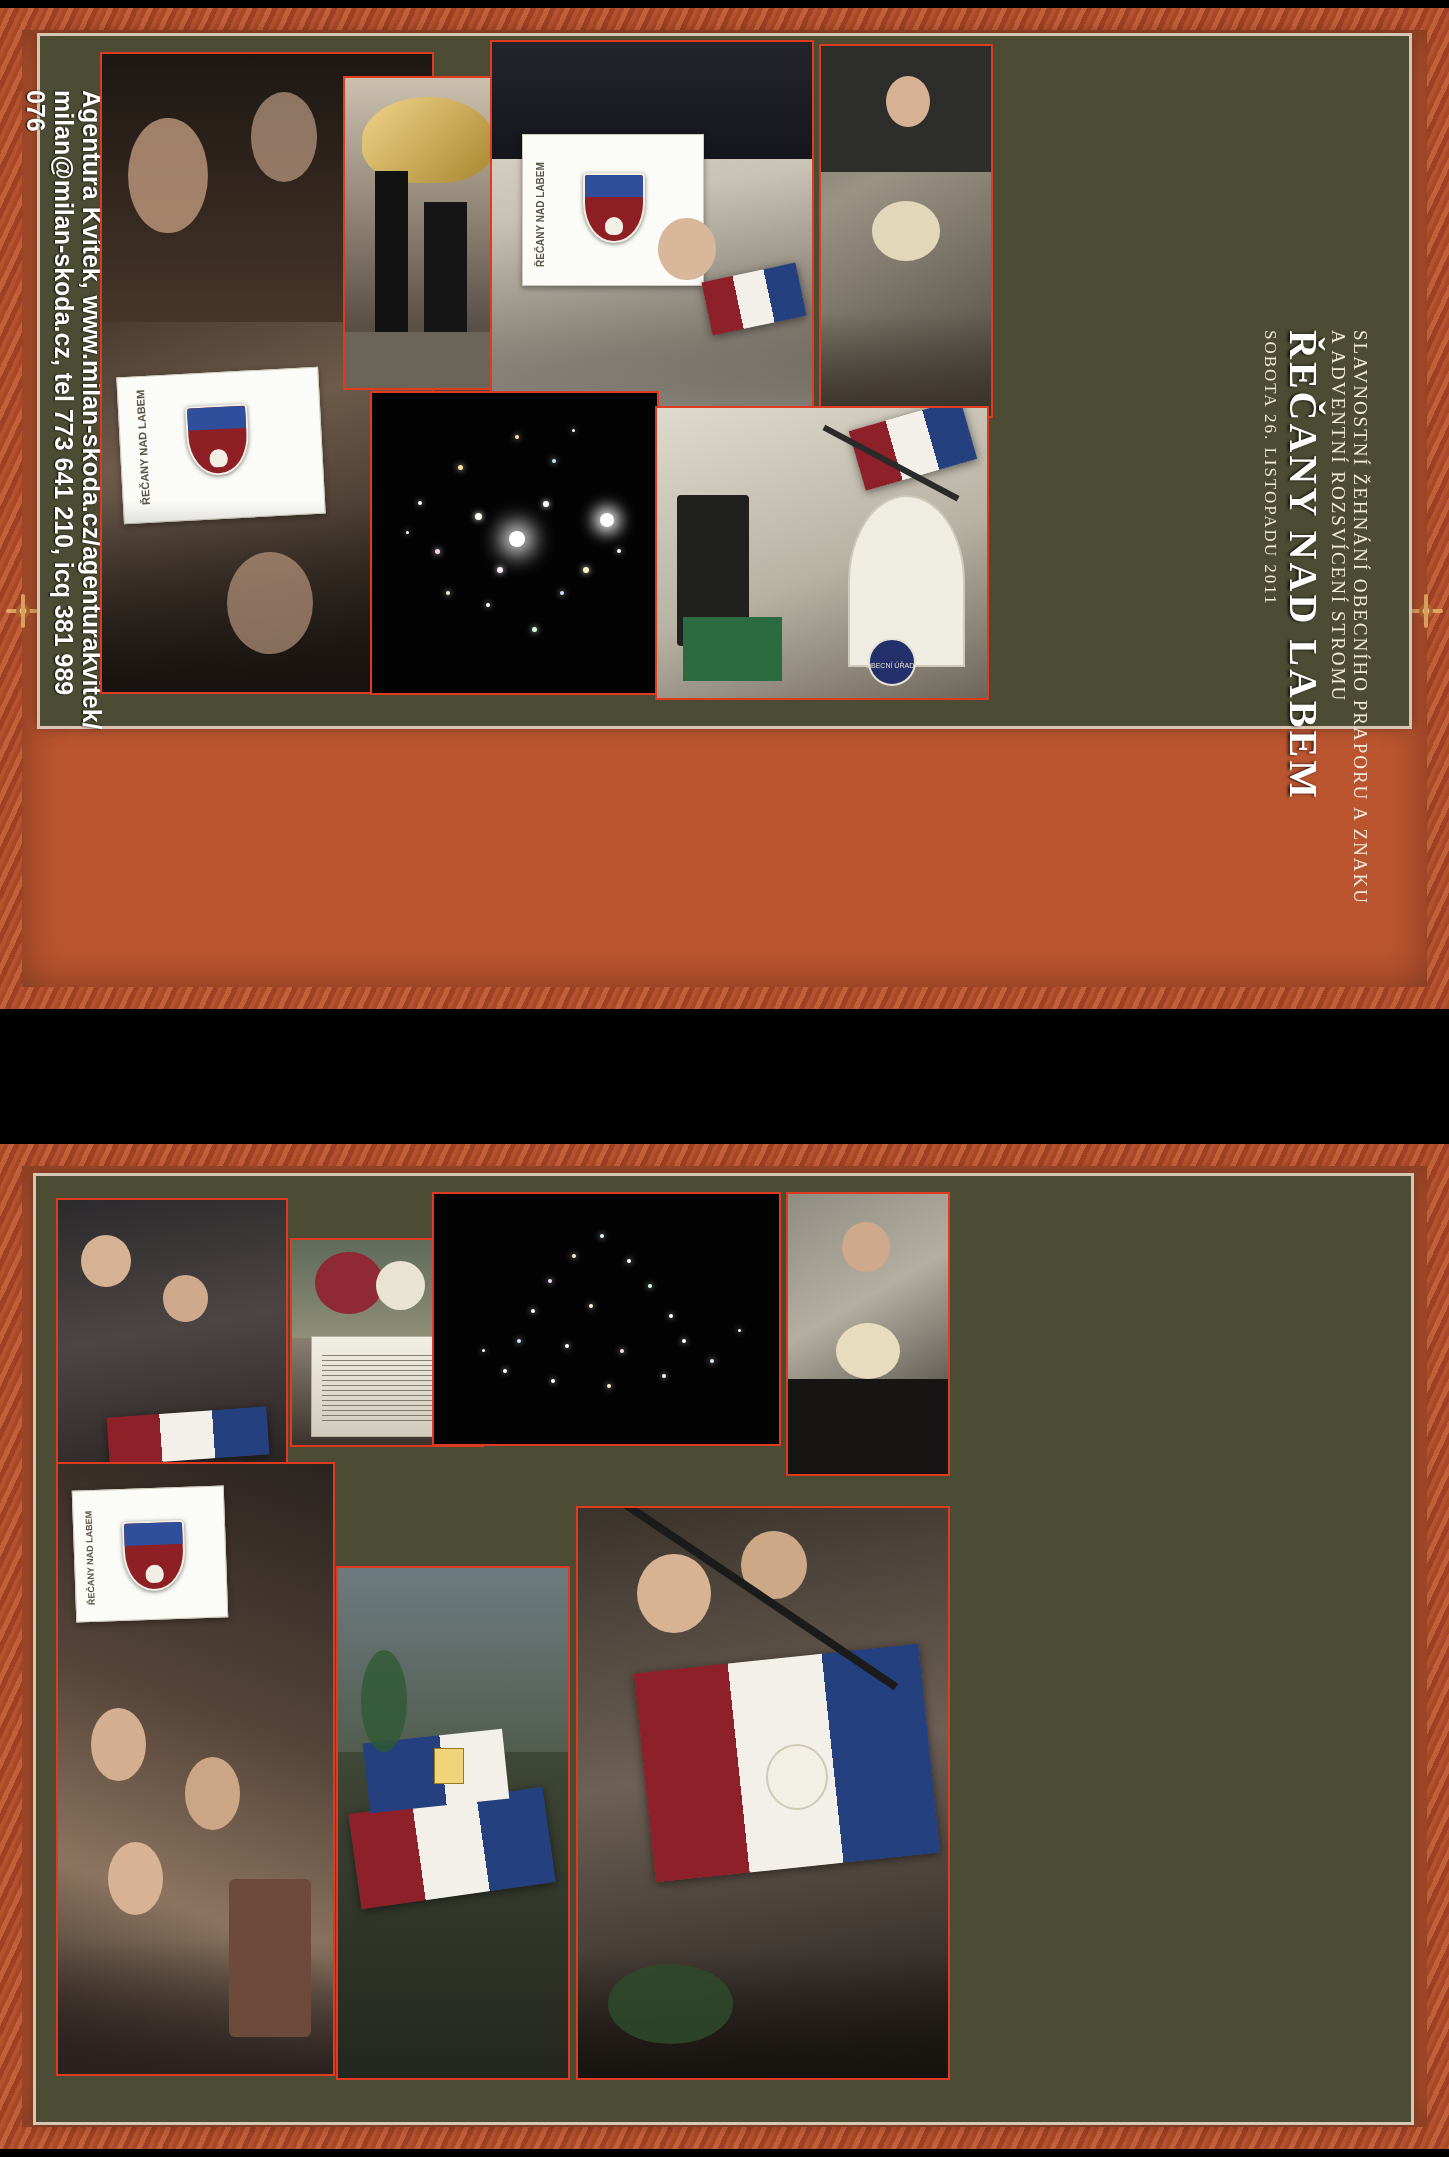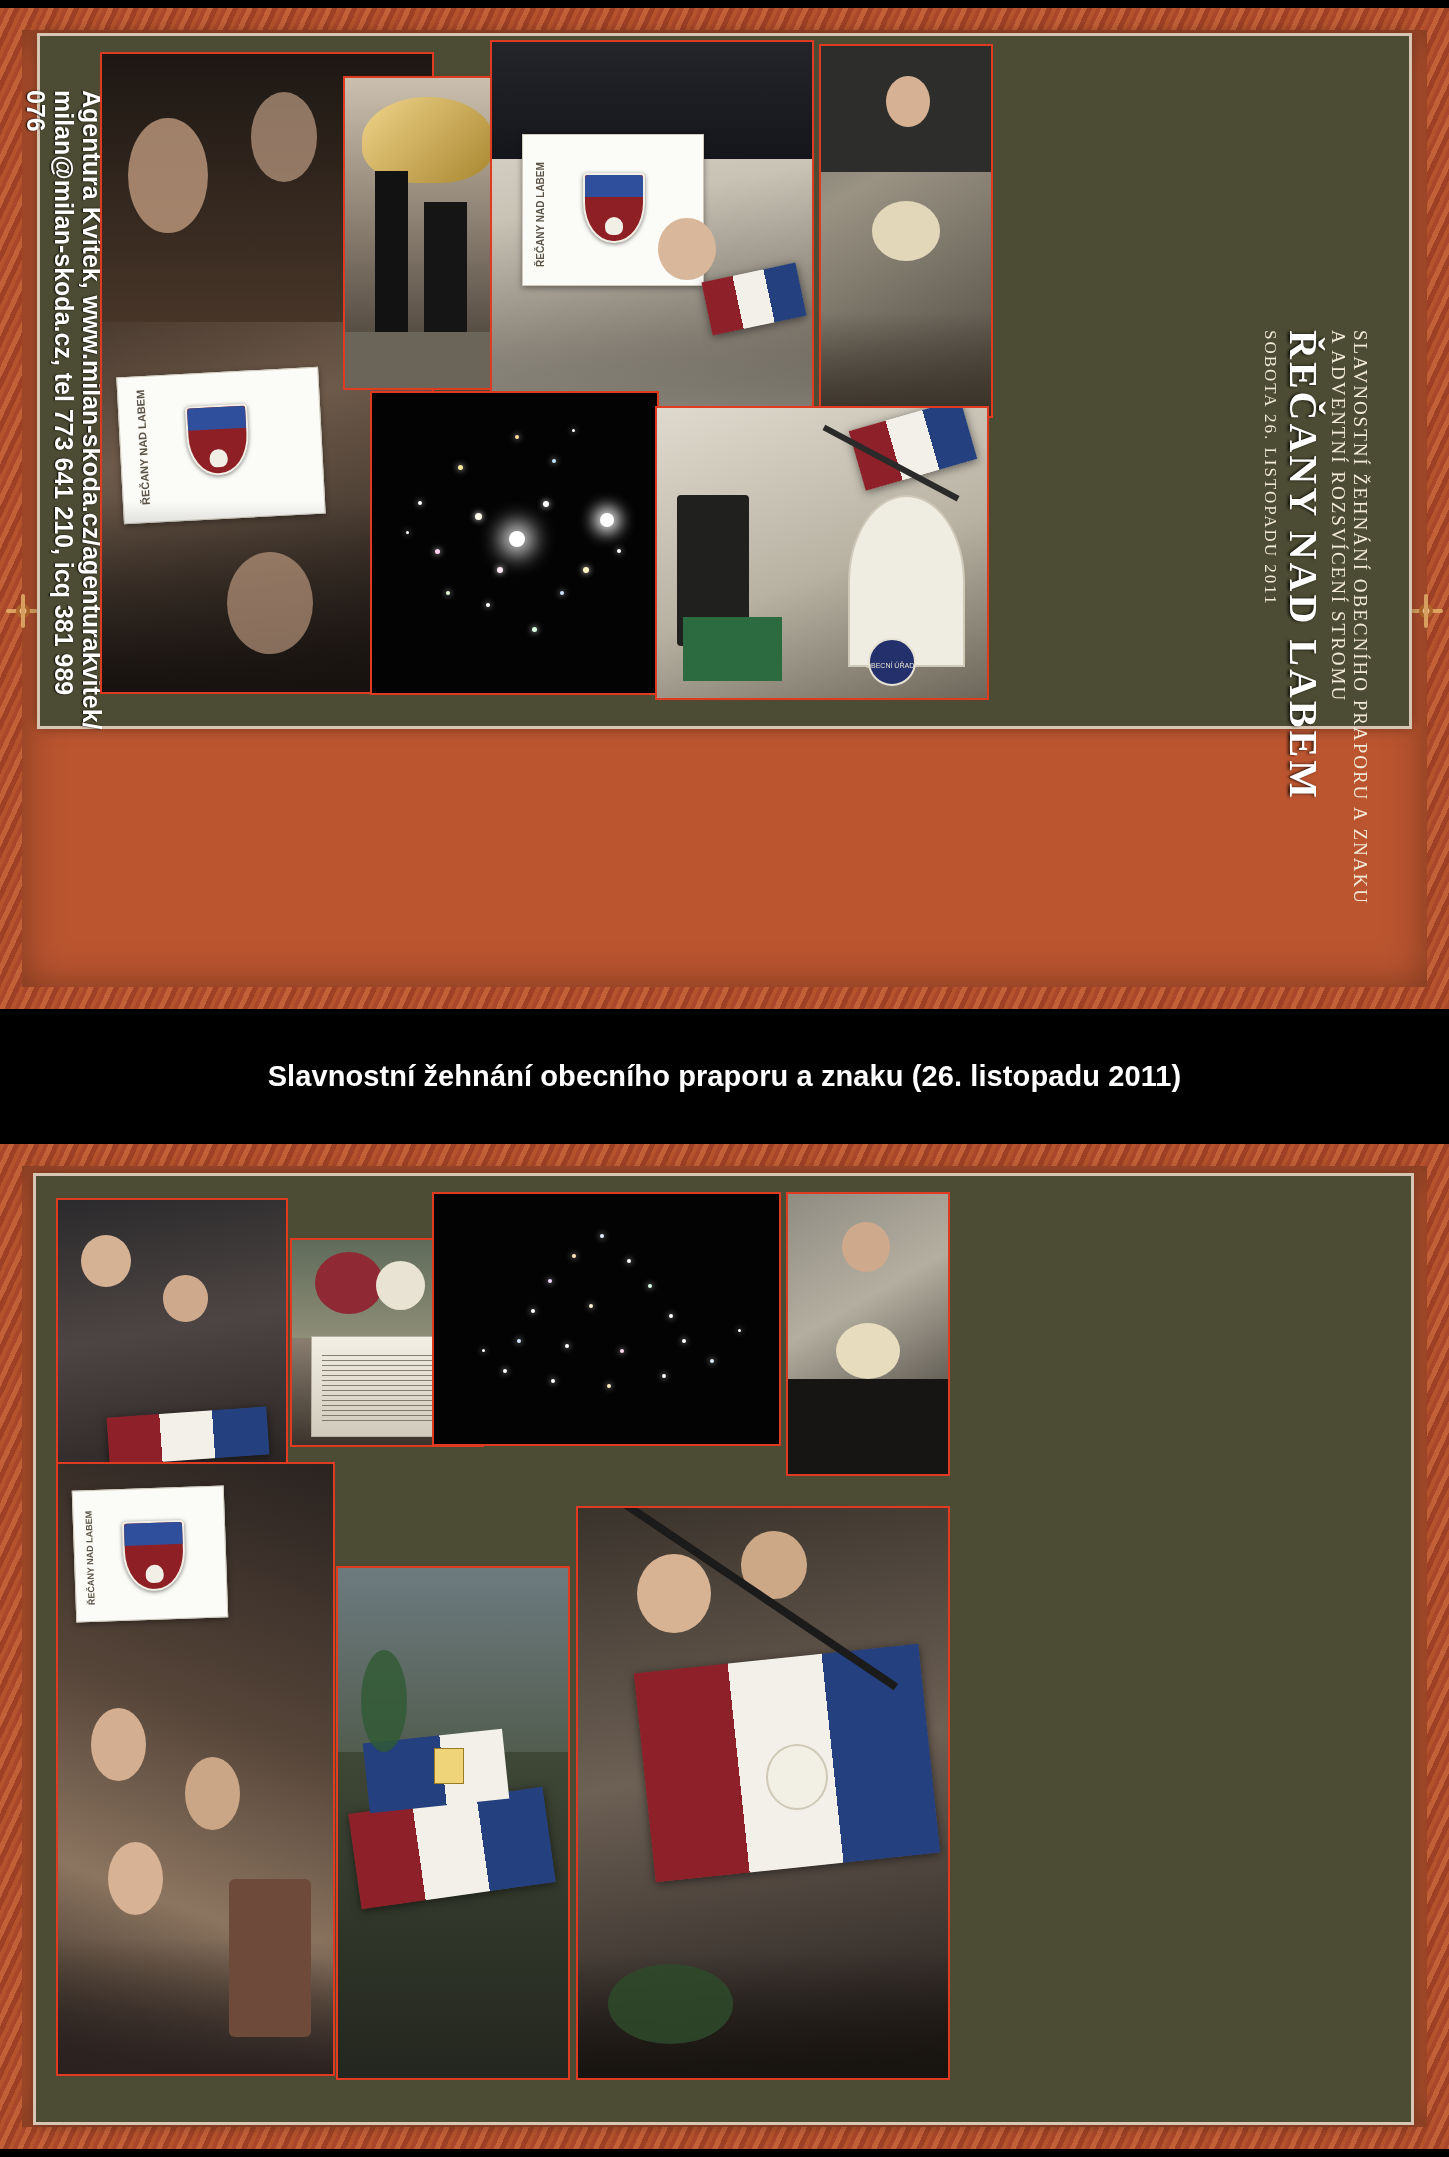--- a/index.html
+++ b/index.html
@@ -209,23 +209,20 @@
         <div style="position:absolute;left:48%;top:18%;width:46%;height:6px;background:#2a2a2a;transform:rotate(28deg);"></div>
         <div style="position:absolute;left:58%;top:30%;width:34%;height:58%;border-radius:52% 52% 0 0;background:#efece2;border:2px solid #cfc9ba;"></div>
         <div style="position:absolute;left:6%;top:30%;width:22%;height:52%;background:#20201e;border-radius:4px;"></div>
         <div style="position:absolute;left:8%;bottom:6%;width:30%;height:22%;background:#2c6b3f;"></div>
         <div style="position:absolute;left:64%;bottom:4%;width:44px;height:44px;border-radius:50%;background:#24306b;border:2px solid #e6e2d4;"></div>
         <div style="position:absolute;left:63%;bottom:10%;width:50px;color:#e9e4d2;font-size:7px;text-align:center;">OBECNÍ ÚŘAD</div>
       </div>
     </div>
   </div>
 
-  <div class="titlebar">
-    <div class="t">Slavnostní žehnání obecního praporu a znaku (26. listopadu 2011)</div>
-  </div>
 
   <div class="poster bottom">
     <div class="stone-inner"></div>
 
     <div class="olive">
 
       <div class="sideblock">
         <div class="sb-line1">SLAVNOSTNÍ ŽEHNÁNÍ OBECNÍHO PRAPORU A ZNAKU</div>
         <div class="sb-line2">A ADVENTNÍ ROZSVÍCENÍ STROMU</div>
         <div class="sb-big">ŘEČANY NAD LABEM</div>

